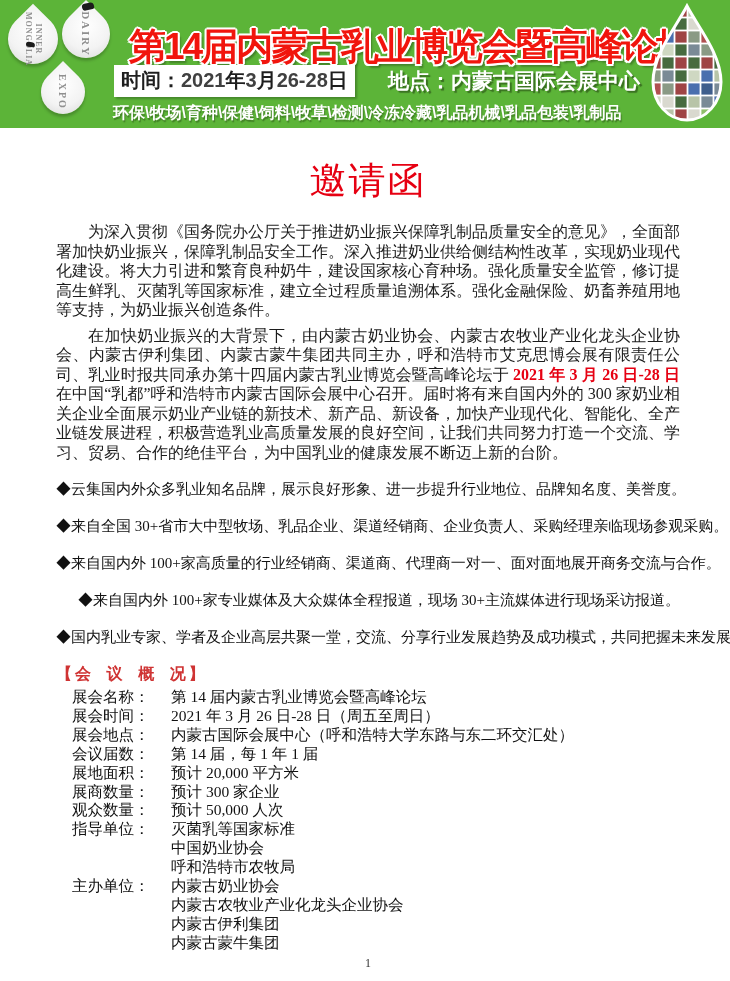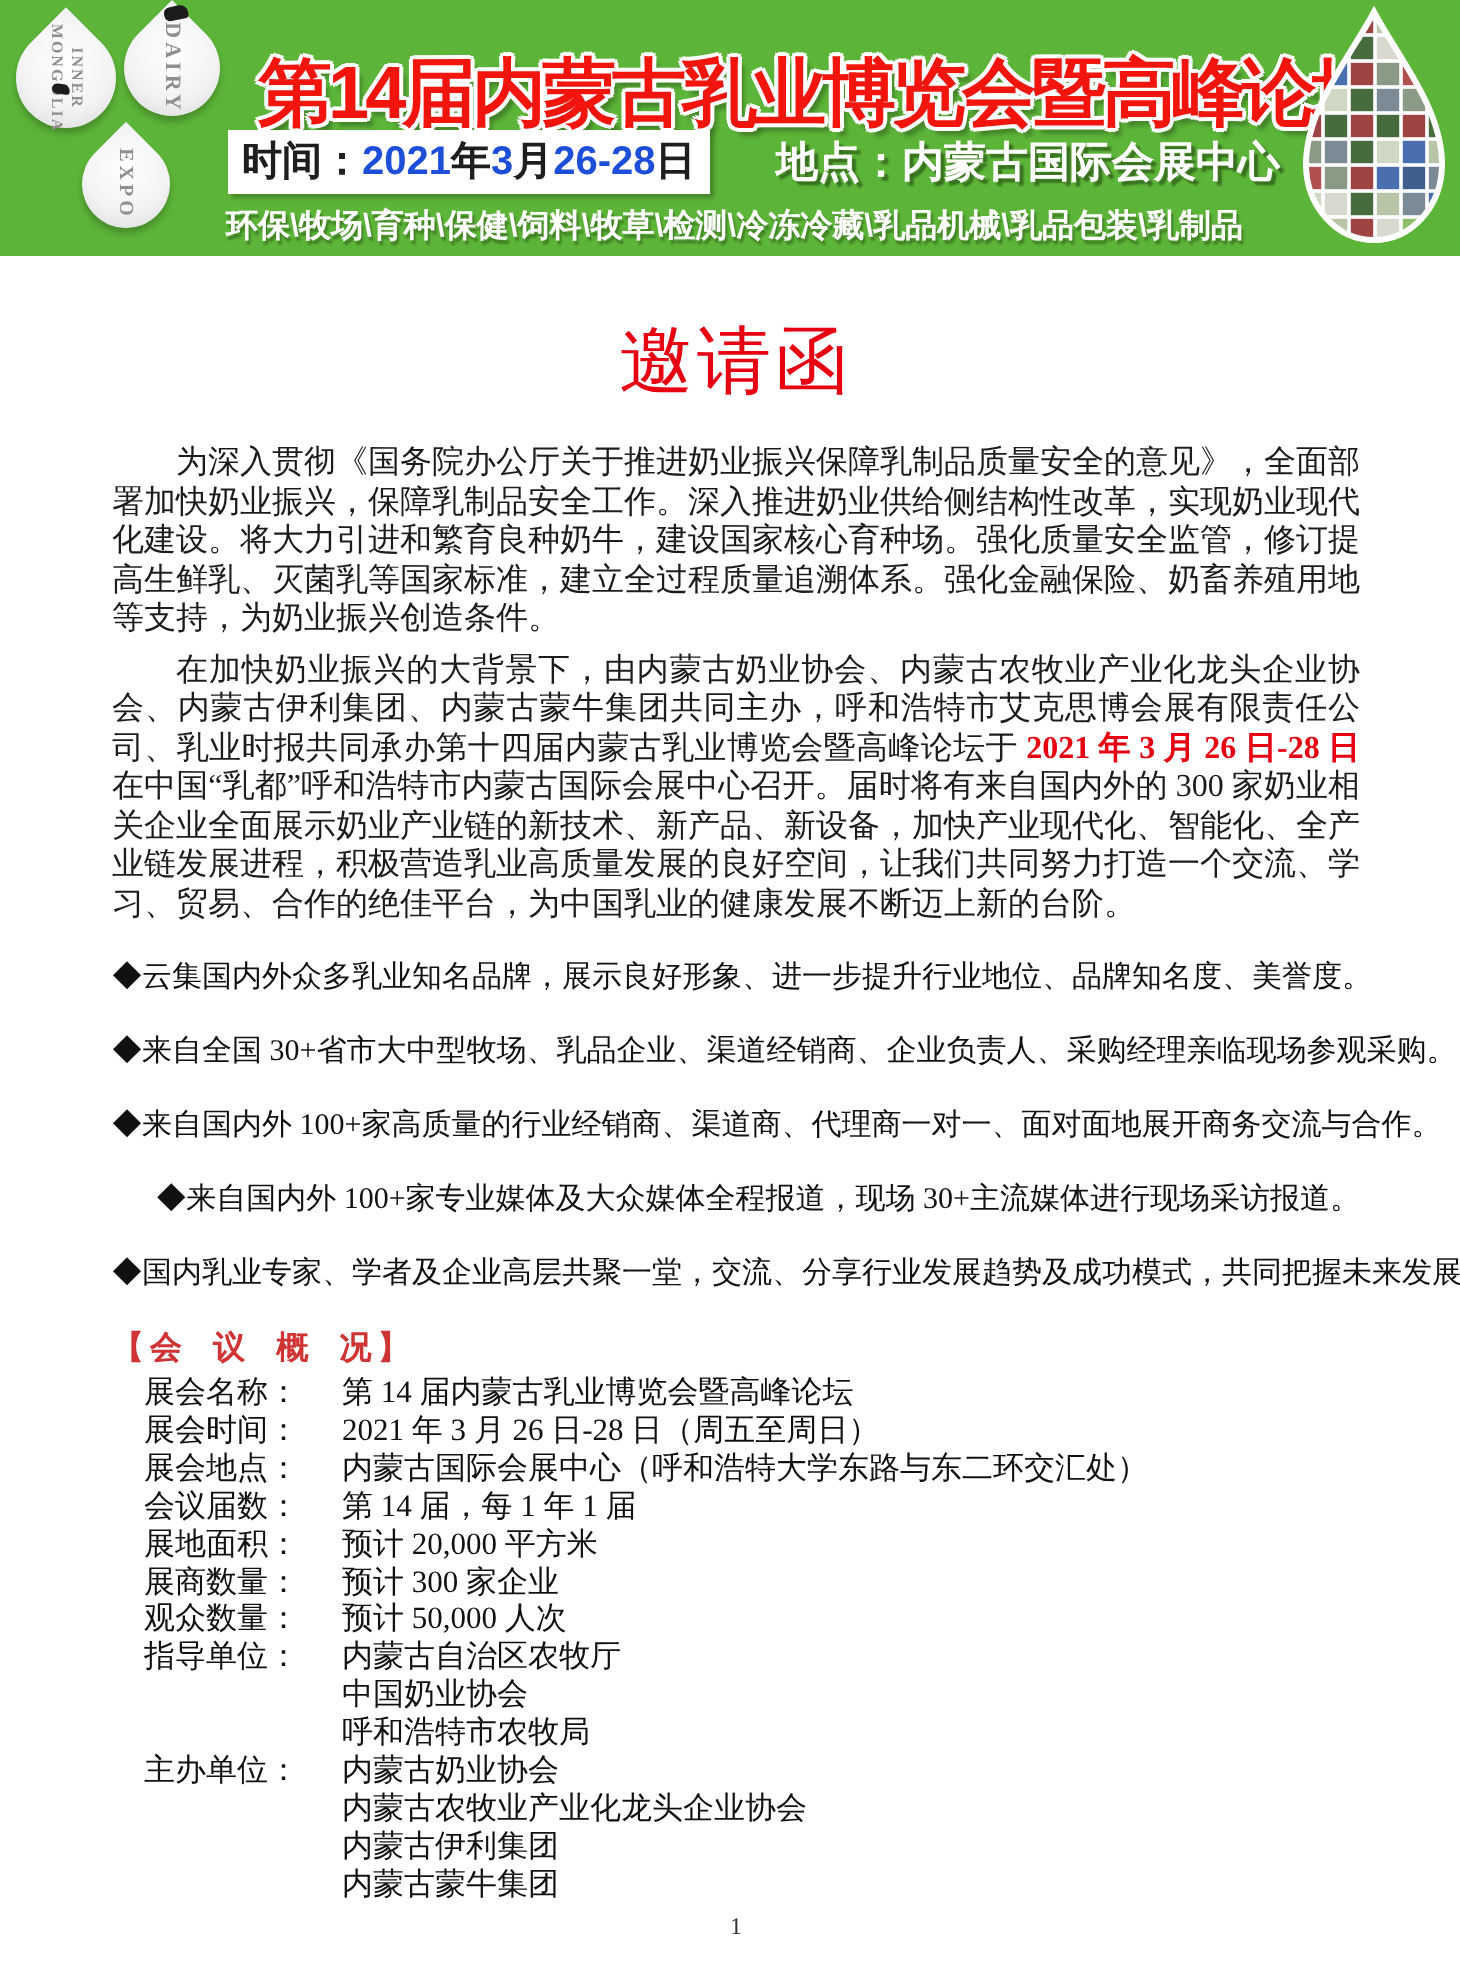--- a/index.html
+++ b/index.html
@@ -30,21 +30,21 @@
                 font-family:Liberation Sans, sans-serif; font-weight:bold;
                 font-size:37px; letter-spacing:-2px; color:#f1150d;
                 text-shadow:-2px 0 0 #fff, 2px 0 0 #fff, 0 -2px 0 #fff, 0 2px 0 #fff,
                             -1.5px -1.5px 0 #fff, 1.5px -1.5px 0 #fff,
                             -1.5px 1.5px 0 #fff, 1.5px 1.5px 0 #fff,
                             3px 4px 2px rgba(0,0,0,0.28);margin-top:11px; }
 
   .time-box { position:absolute; left:114px; top:65px; background:#ffffff; padding:2px 7px 3px;
               font-family:"Liberation Sans", sans-serif; font-weight:bold; font-size:20px;
               color:#1e1e1e; white-space:nowrap; box-shadow:2px 2px 2px rgba(0,0,0,0.25); }
-  .time-box .red { color:#1d4ed8; }
+  .time-box .red { color:#404040; }
 
   .venue-line { position:absolute; left:388px; top:67px; white-space:nowrap;
                 font-family:"Liberation Sans", sans-serif; font-weight:bold; font-size:21px;
                 color:#ffffff; text-shadow:2px 2px 1px rgba(34,66,16,0.6); }
 
   .categories { position:absolute; left:113px; top:103px; white-space:nowrap;
                 font-family:"Liberation Sans", sans-serif; font-weight:bold; font-size:16px;
                 color:#ffffff; text-shadow:1px 2px 1px rgba(34,66,16,0.45); }
 
   .photo-drop { position:absolute; right:1px; top:3px; }
@@ -225,21 +225,21 @@
       </div>
       <div class="info-row">
         <span class="info-label">观众数量：</span>
         <span class="info-values">
           <div>预计 50,000 人次</div>
         </span>
       </div>
       <div class="info-row">
         <span class="info-label">指导单位：</span>
         <span class="info-values">
-          <div>内蒙古自治区农牧厅</div>
+          <div>灭菌乳等国家标准</div>
           <div>中国奶业协会</div>
           <div>呼和浩特市农牧局</div>
         </span>
       </div>
       <div class="info-row">
         <span class="info-label">主办单位：</span>
         <span class="info-values">
           <div>内蒙古奶业协会</div>
           <div>内蒙古农牧业产业化龙头企业协会</div>
           <div>内蒙古伊利集团</div>

